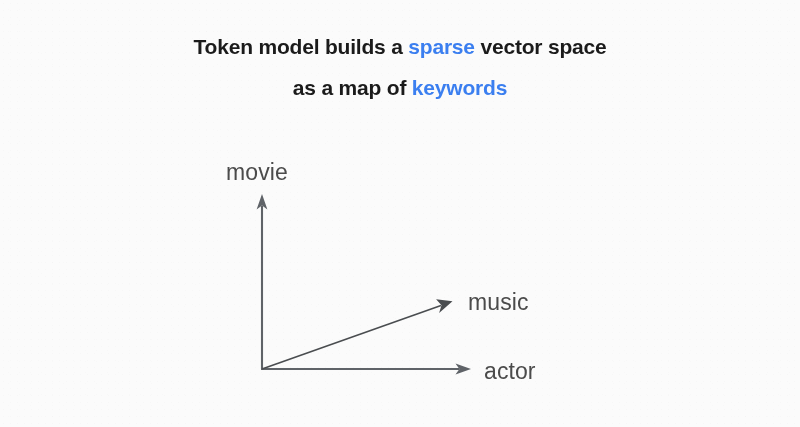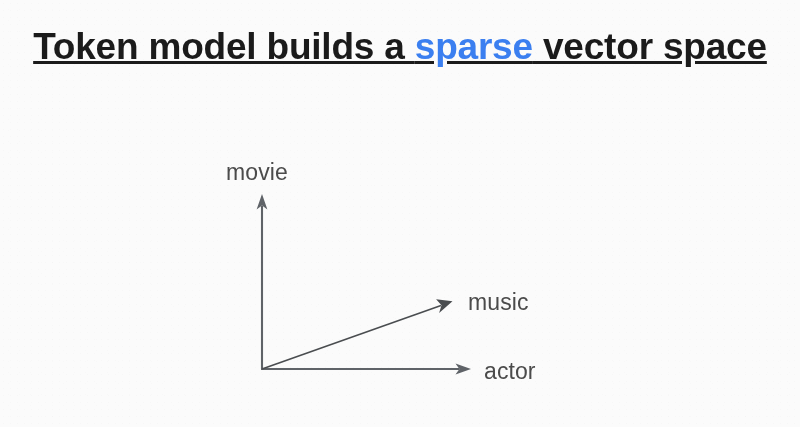--- a/index.html
+++ b/index.html
@@ -39,26 +39,25 @@
   .title-block {
     position: absolute;
     left: 0;
     top: 26px;
     width: 800px;
     text-align: center;
   }
   .title-line {
     font-family: "Liberation Sans", sans-serif;
     font-weight: 700;
-    font-size: 37px;
+    font-size: 21px;
     line-height: 41px;
     letter-spacing: -0.2px;
     color: #1b1b1b;
     white-space: pre;
-    text-decoration: underline;
   }
   .title-line .hl {
     color: #3b7ff0;
   }
 
   
   .diagram {
     position: absolute;
     left: 0;
     top: 0;
@@ -96,20 +95,21 @@
     letter-spacing: 0.1px;
   }
 </style>
 </head>
 <body>
 
 <div class="slide">
 
   <div class="title-block">
     <div class="title-line"><span>Token model builds a </span><span class="hl">sparse</span><span> vector space</span></div>
+    <div class="title-line"><span>as a map of </span><span class="hl">keywords</span><span></span></div>
   </div>
 
   <div class="diagram">
     <svg viewBox="0 0 800 427" xmlns="http://www.w3.org/2000/svg" aria-hidden="true">
 
       <g>
         <line class="axis-line" x1="262" y1="369.5" x2="262" y2="206"></line>
         <polygon class="arrow-head" points="262,194 256.6,209.5 262,205.6 267.4,209.5"></polygon>
       </g>
 

